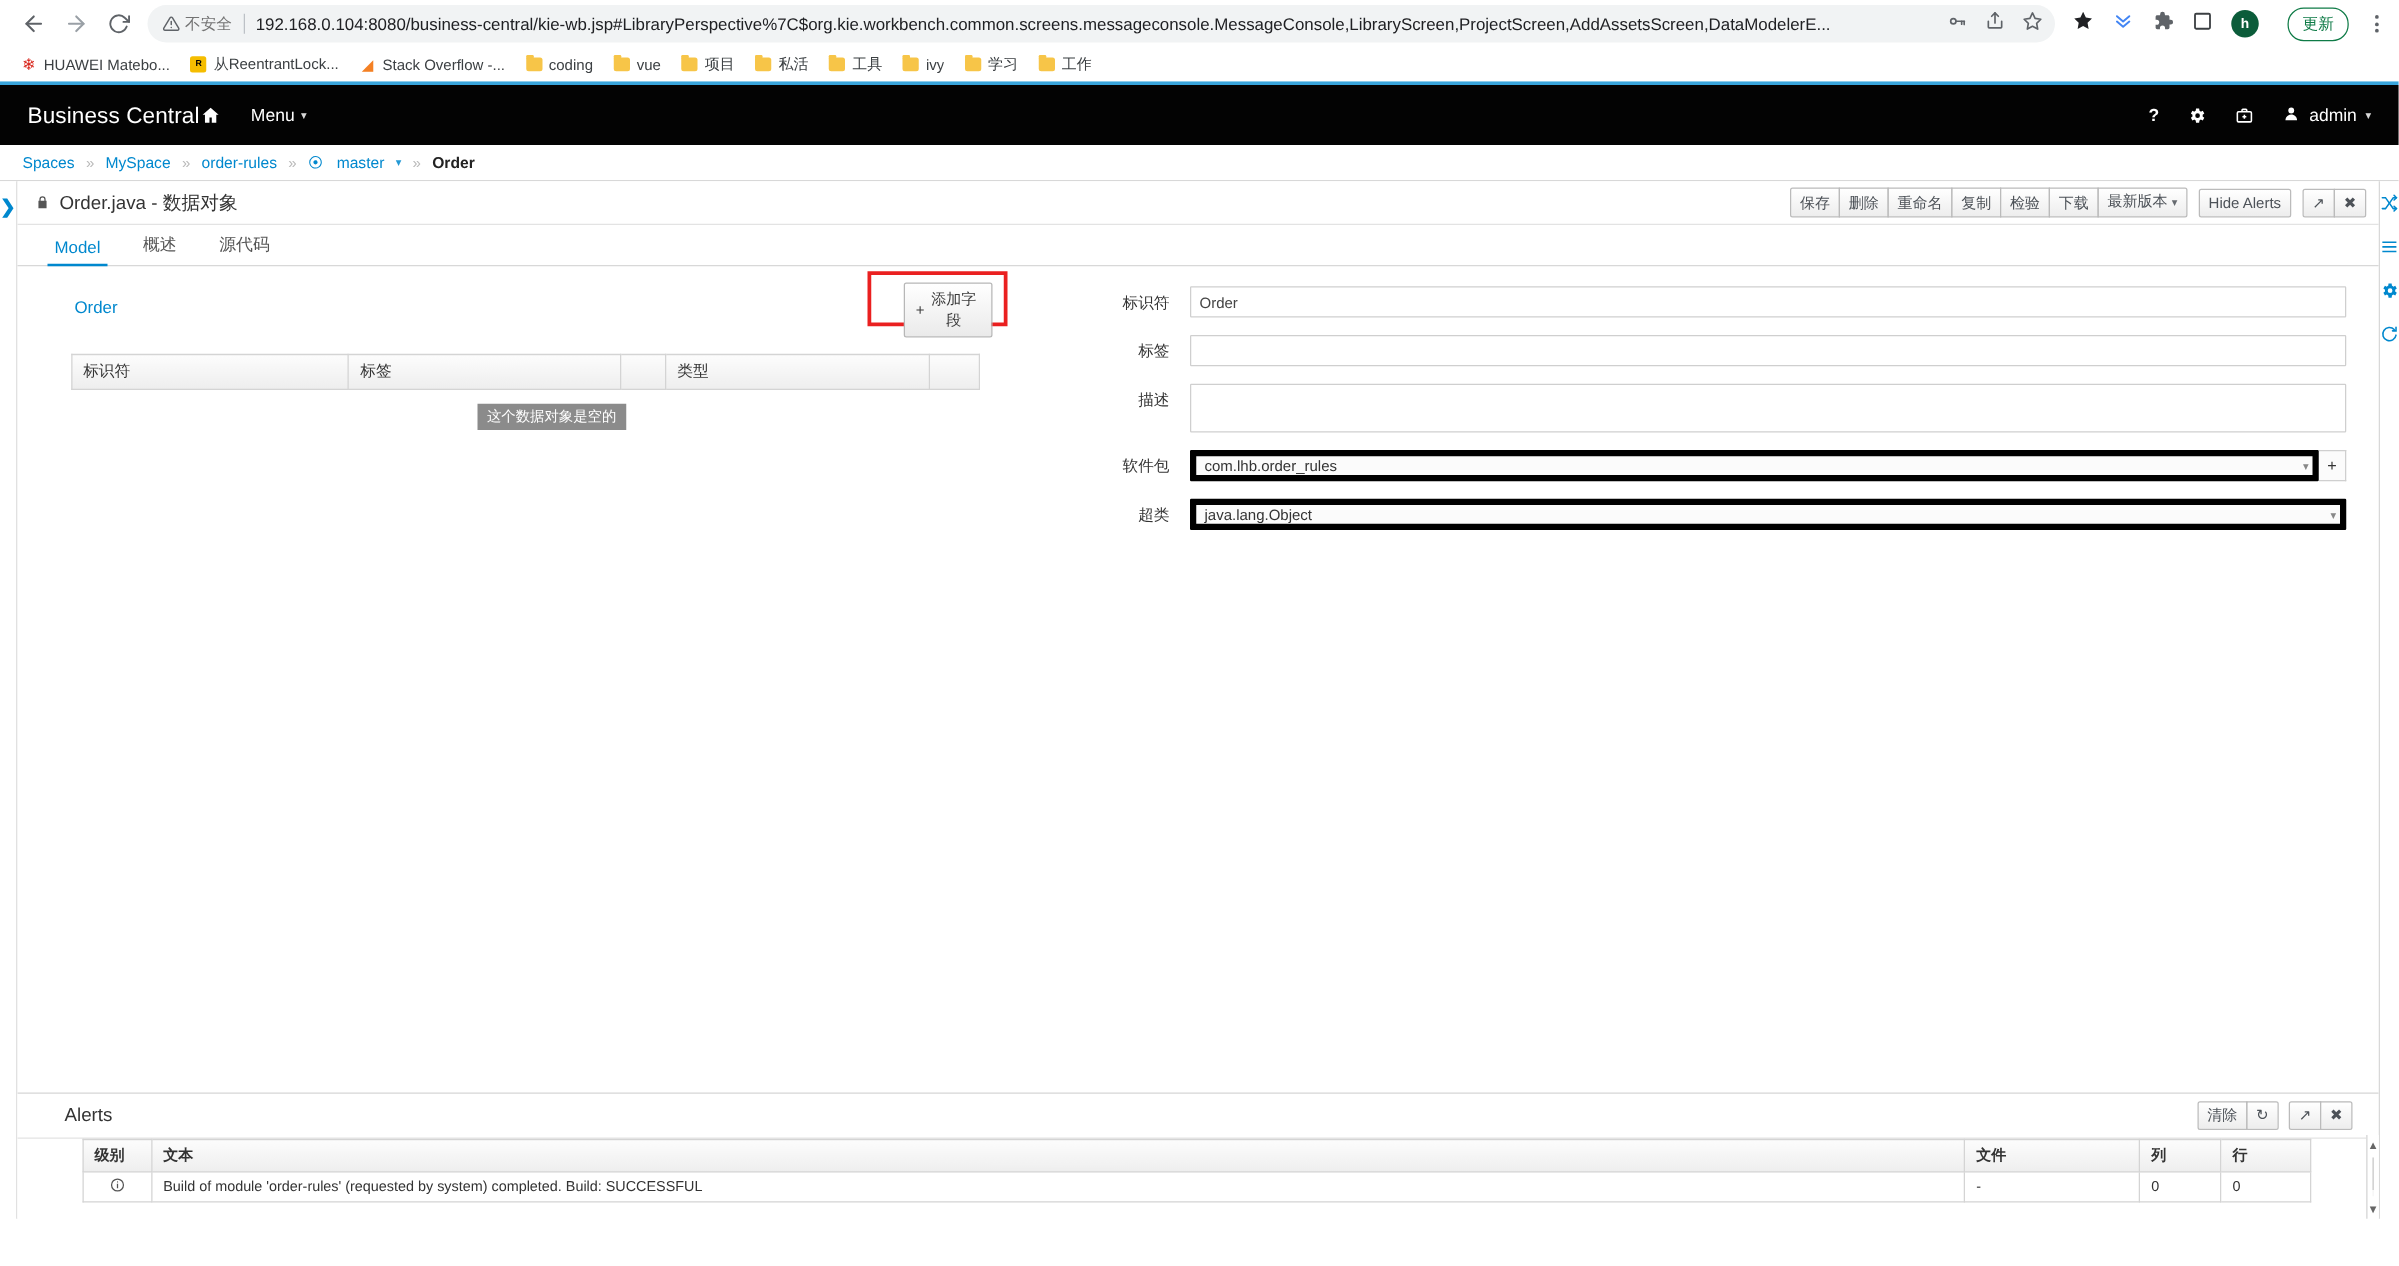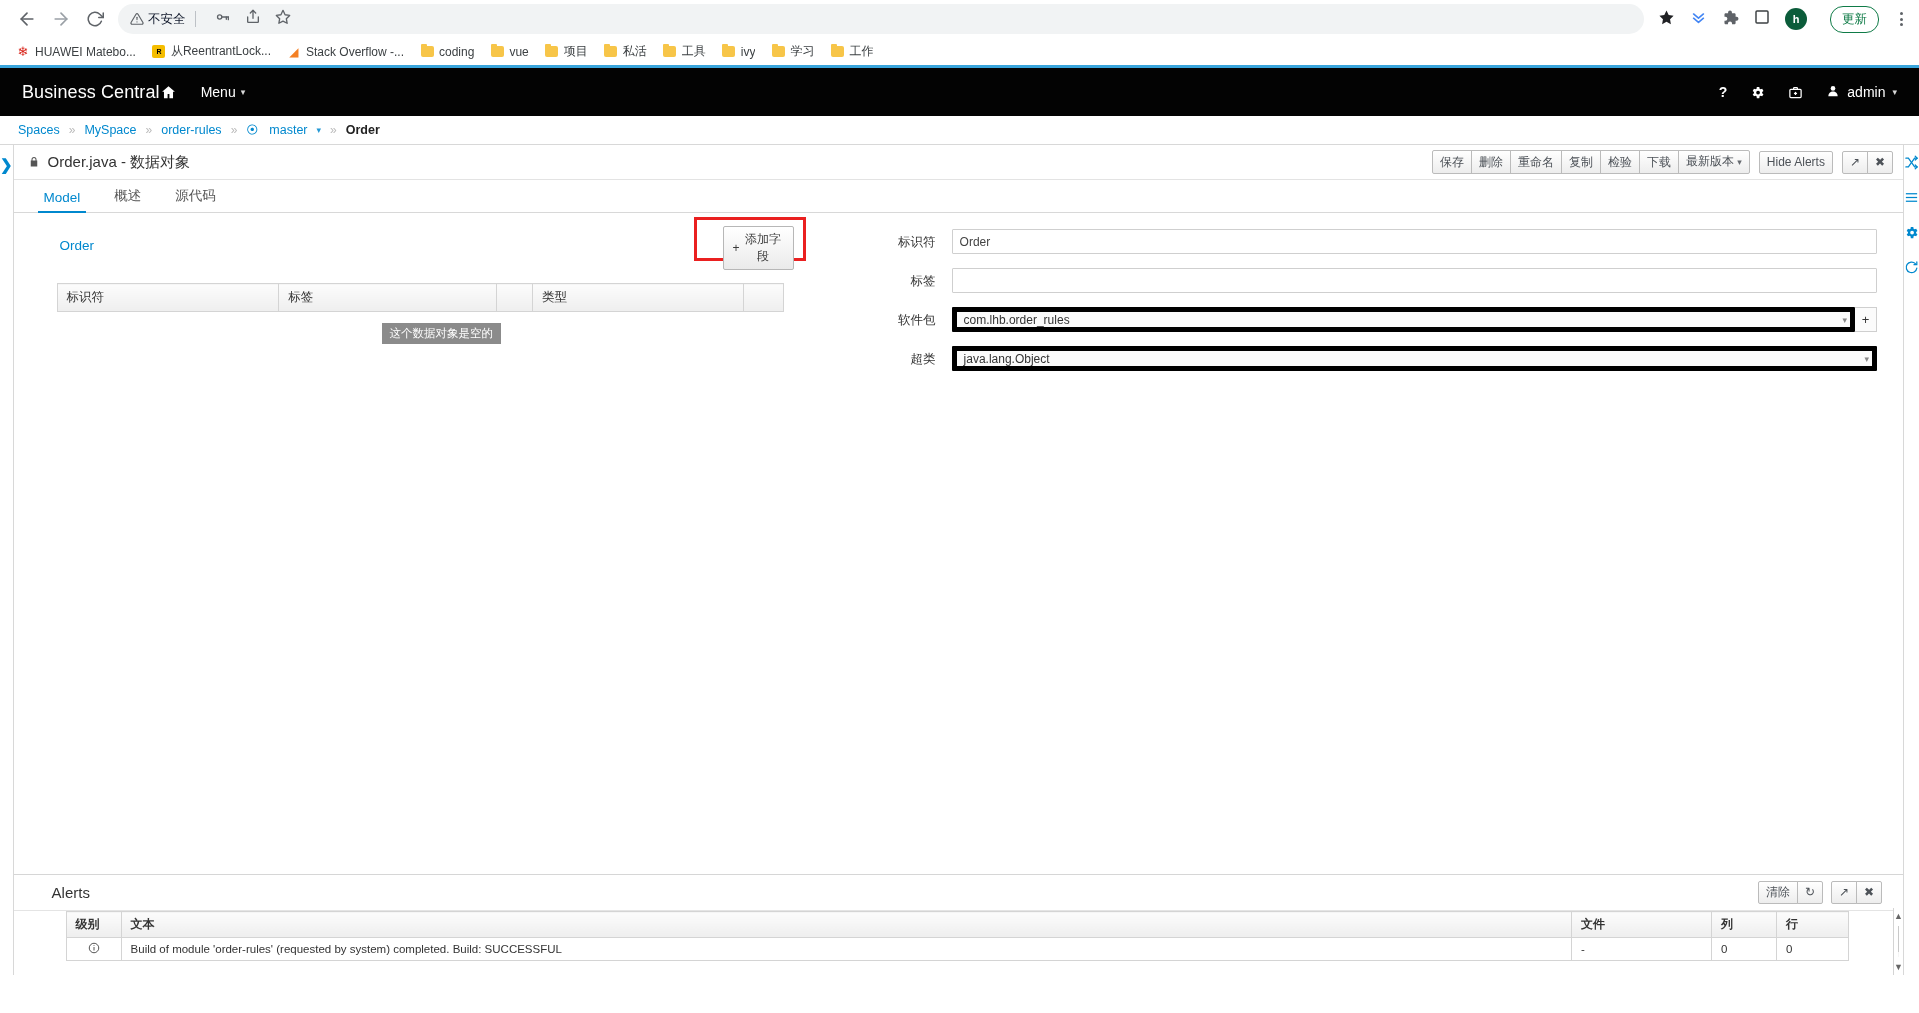--- a/index.html
+++ b/index.html
@@ -40,21 +40,21 @@
     background: #f1f3f4;
     border-radius: 16px;
     display: flex;
     align-items: center;
     margin: 0 8px 0 6px;
     padding: 0 10px 0 12px;
     min-width: 0;
   }
   .omni-warn {
     display: flex; align-items: center; gap: 4px;
-    font-size: 12.5px; color: #0f172a;
+    font-size: 12.5px; color: #737373;
     flex: 0 0 auto;
     white-space: nowrap;
   }
   .omni-sep {
     width: 1px; height: 16px; background: #bdc1c6;
     margin: 0 9px;
     flex: 0 0 auto;
   }
   .omni-url {
     font-size: 13.5px;
@@ -479,20 +479,21 @@
     <div class="omnibox">
       <div class="omni-warn">
         <svg width="14" height="14" viewBox="0 0 24 24" fill="none" stroke="#5f6368" stroke-width="2" stroke-linecap="round" stroke-linejoin="round">
             <path d="M10.29 3.86L1.82 18a2 2 0 0 0 1.71 3h16.94a2 2 0 0 0 1.71-3L13.71 3.86a2 2 0 0 0-3.42 0z"></path>
             <line x1="12" y1="9" x2="12" y2="13"></line>
             <line x1="12" y1="17" x2="12.01" y2="17"></line>
           </svg>
         <span>不安全</span>
       </div>
       <div class="omni-sep"></div>
+      <div class="omni-url">192.168.0.104:8080/business-central/kie-wb.jsp#LibraryPerspective%7C$org.kie.workbench.common.screens.messageconsole.MessageConsole,LibraryScreen,ProjectScreen,AddAssetsScreen,DataModelerE...</div>
       <div class="omni-icons">
         <span>
           <svg width="16" height="16" viewBox="0 0 24 24" fill="none" stroke="#5f6368" stroke-width="2" stroke-linecap="round">
               <circle cx="7" cy="12" r="3.2"></circle>
               <line x1="10.2" y1="12" x2="20" y2="12"></line>
               <line x1="17" y1="12" x2="17" y2="15.5"></line>
               <line x1="20" y1="12" x2="20" y2="16"></line>
             </svg>
         </span>
         <span>
@@ -744,20 +745,26 @@
           </div>
         </div>
 
         <div class="form-row">
           <div class="form-label">标签</div>
           <div class="form-ctl">
             <input class="inp" value="" style="">
           </div>
         </div>
 
+        <div class="form-row">
+          <div class="form-label">描述</div>
+          <div class="form-ctl">
+            <textarea class="inp ta" style=""></textarea>
+          </div>
+        </div>
 
         <div class="form-row">
           <div class="form-label">软件包</div>
           <div class="form-ctl">
             <div class="sel-wrap">
               <div class="sel">com.lhb.order_rules</div>
               <span class="sel-caret">▾</span>
             </div>
             <div class="plus-btn">+</div>
           </div>

